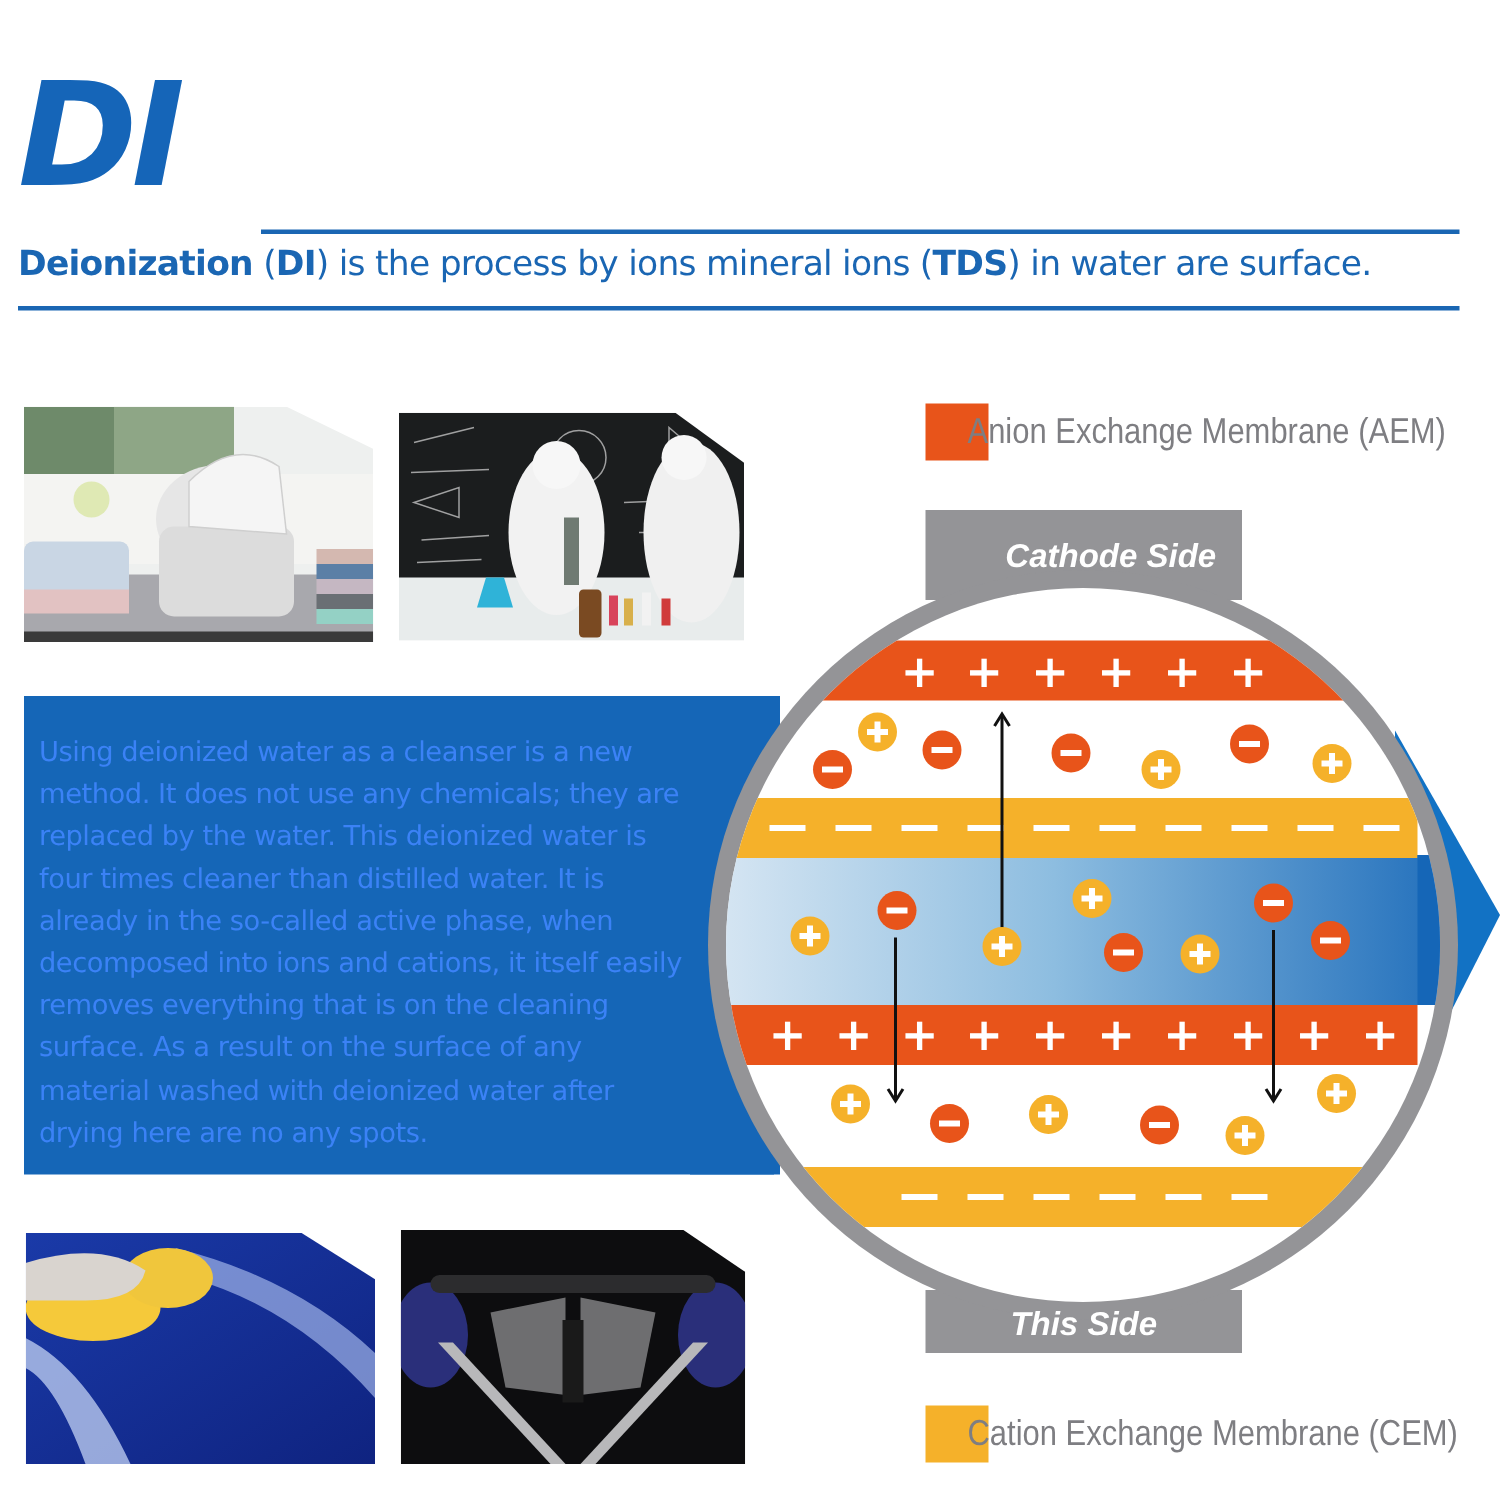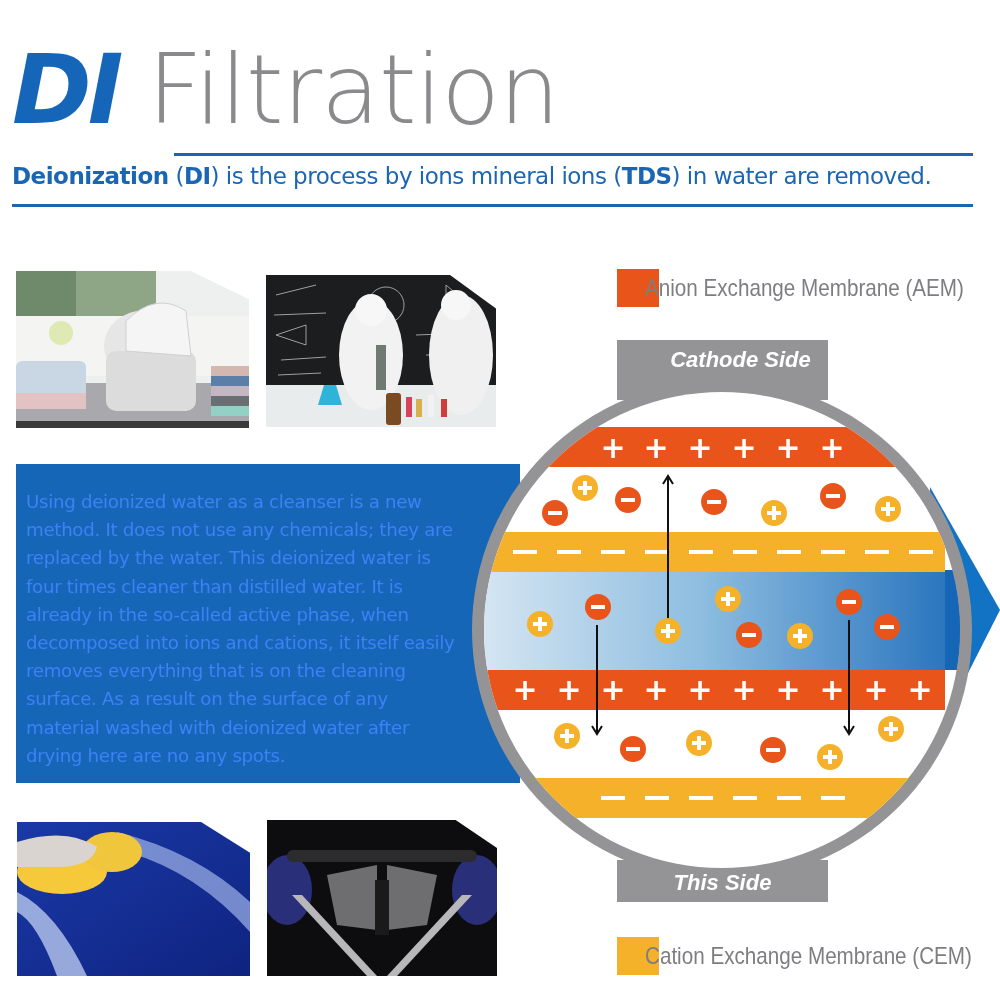--- a/index.html
+++ b/index.html
@@ -17,27 +17,26 @@
   .band{position:absolute;left:16px;top:464px;width:500px;height:319px;background:#1566b7;}
   .para{position:absolute;left:26px;top:488px;width:440px;font-family:"DejaVu Sans",sans-serif;font-size:18.2px;line-height:28.2px;color:#3b82f6;letter-spacing:-0.3px;}
   .diagram{position:absolute;left:460px;top:330px;width:540px;height:590px;}
   .tab{position:absolute;background:#949497;color:#fff;font-family:"Liberation Sans",sans-serif;font-style:italic;font-weight:bold;font-size:22px;text-align:center;}
 </style>
 </head>
 <body>
 
 <div class="title">
   <span class="di">DI</span>
-  <span class="filt">Filtration</span>
 </div>
 
 <div class="rule" style="left:174px;top:153px;width:799px;"></div>
 
 <div class="subtitle">
-  <b>Deionization</b><span> (</span><b>DI</b><span>) is the process by ions mineral ions (</span><b>TDS</b><span>) in water are removed.</span>
+  <b>Deionization</b><span> (</span><b>DI</b><span>) is the process by ions mineral ions (</span><b>TDS</b><span>) in water are surface.</span>
 </div>
 
 <div class="rule" style="left:12px;top:204px;width:961px;"></div>
 
 <div class="photo" style="left:16px;top:271px;width:233px;height:157px;clip-path:polygon(0 0,75% 0,100% 18%,100% 100%,0 100%);">
   <svg width="233" height="157" viewBox="0 0 233 157">
     <rect width="233" height="157" fill="#eef0ef"></rect>
     <rect x="0" y="0" width="140" height="45" fill="#6e8a6a"></rect>
     <rect x="60" y="0" width="80" height="45" fill="#8ea686"></rect>
     <rect x="0" y="45" width="233" height="60" fill="#f4f4f2"></rect>
@@ -302,15 +301,15 @@
           <rect x="-2" y="-7" width="4" height="14" fill="#fff"></rect>
         </g>
       <g transform="translate(891,729)">
           <circle r="13" fill="#f5b12a"></circle>
           <rect x="-7" y="-2" width="14" height="4" fill="#fff"></rect>
           <rect x="-2" y="-7" width="4" height="14" fill="#fff"></rect>
         </g>
     </g>
   </svg>
 
-  <div class="tab" style="left:157px;top:17px;width:247px;background:transparent;">Cathode Side</div>
+  <div class="tab" style="left:157px;top:28px;width:247px;background:transparent;">Cathode Side</div>
   <div class="tab" style="left:157px;top:540px;width:211px;background:transparent;">This Side</div>
 </div>
 
 </body></html>

